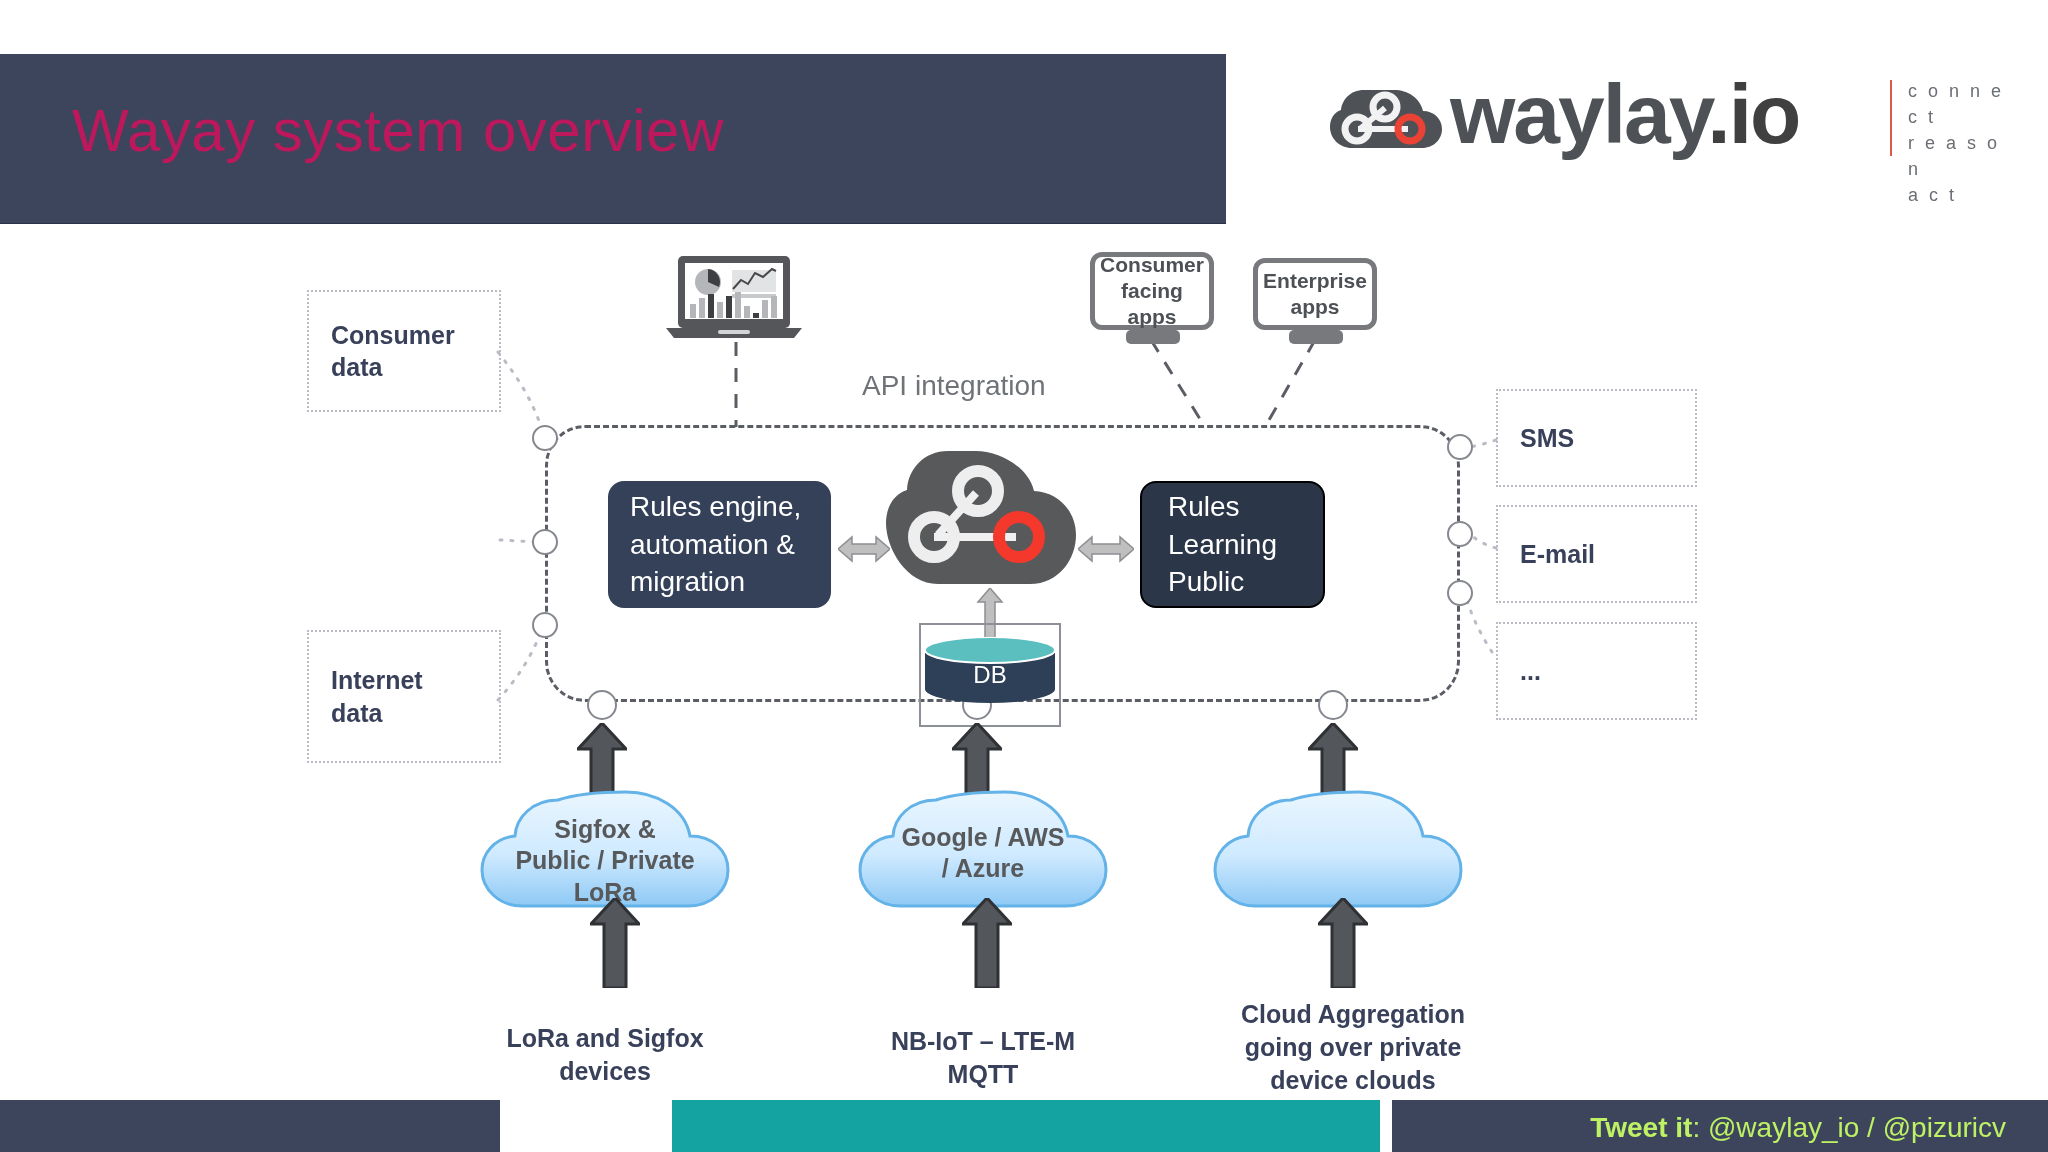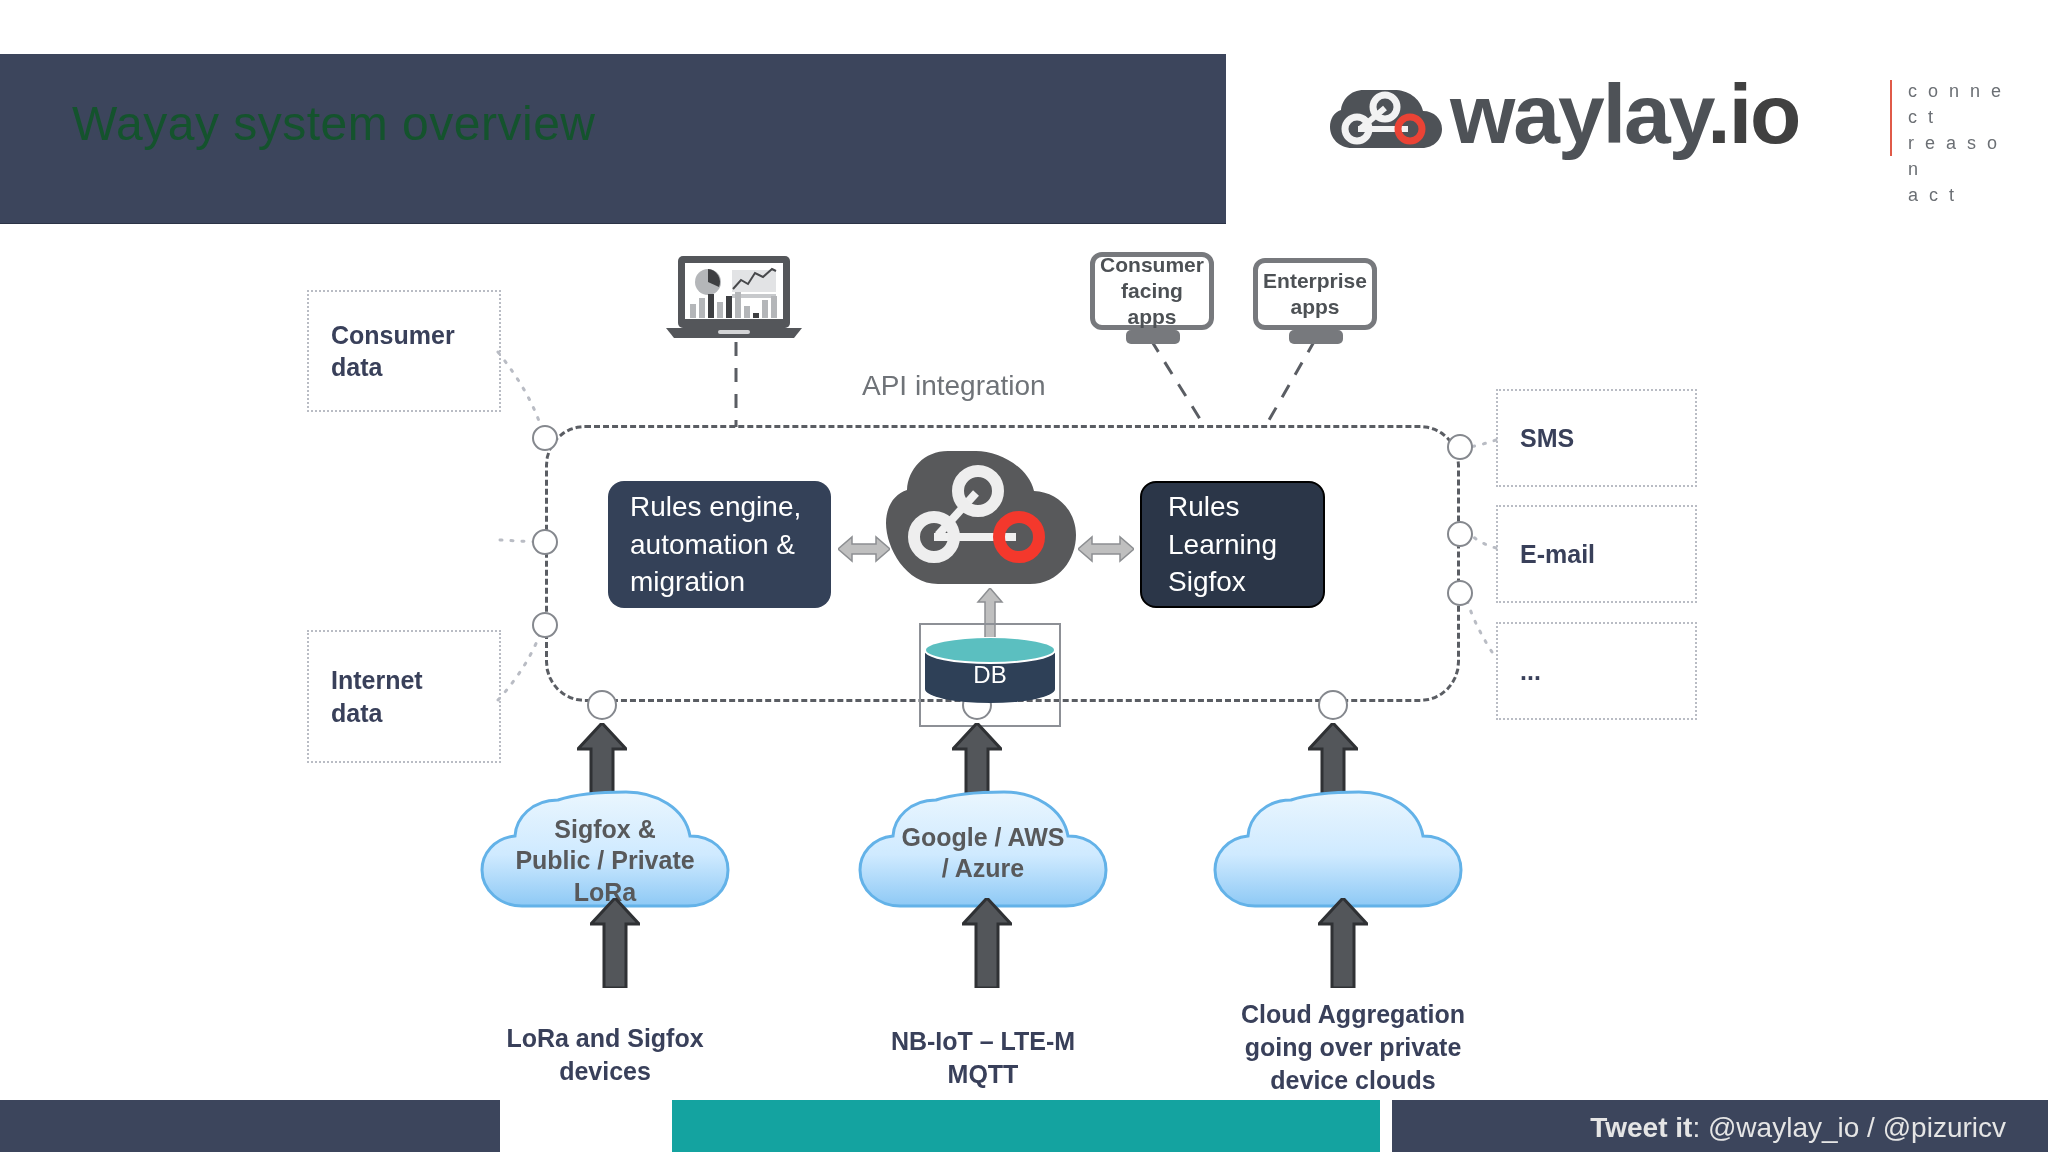--- a/index.html
+++ b/index.html
@@ -4,21 +4,21 @@
 <style>
   html,body{margin:0;padding:0;background:#fff;}
   body{width:2048px;height:1152px;position:relative;overflow:hidden;
        font-family:"Liberation Sans", sans-serif;}
 
   .slide{position:absolute;inset:0;background:#ffffff;}
 
   
   .title-bar{position:absolute;left:0;top:54px;width:1226px;height:169px;
              background:#3c455c;box-shadow:0 1px 0 #2b3346;}
-  .title-text{position:absolute;left:72px;top:96px;font-size:48px;color:#14532d;
+  .title-text{position:absolute;left:72px;top:96px;font-size:60px;color:#be185d;
               letter-spacing:.5px;white-space:nowrap;font-weight:400;}
 
   
   .logo{position:absolute;left:1330px;top:72px;width:690px;height:92px;}
   .logo-mark{position:absolute;left:0;top:12px;width:112px;height:70px;}
   .logo-word{position:absolute;left:120px;top:-4px;font-size:84px;font-weight:bold;
              color:#4e5257;letter-spacing:-2px;line-height:92px;white-space:nowrap;}
   .logo-word .dotio{color:#404040;}
   .logo-rule{position:absolute;left:560px;top:8px;width:2px;height:76px;background:#e05a48;}
   .logo-tag{position:absolute;left:578px;top:6px;font-size:18px;color:#6b6f74;
@@ -76,21 +76,21 @@
            color:#39405a;line-height:1.32;}
 
   
   .uparrow{position:absolute;}
 
   
   .foot{position:absolute;bottom:0;height:52px;}
   .foot-left{left:0;width:500px;background:#3c455c;}
   .foot-mid{left:672px;width:708px;background:#14a3a0;}
   .foot-right{left:1392px;right:0;background:#3c455c;}
-  .foot-text{position:absolute;right:42px;top:12px;font-size:28px;color:#e5e5e5;
+  .foot-text{position:absolute;right:42px;top:12px;font-size:28px;color:#bef264;
              white-space:nowrap;}
   .foot-text b{font-weight:bold;}
 
   .dashline{position:absolute;background:transparent;}
 </style>
 </head>
 <body>
 
 <div class="slide">
 
@@ -237,21 +237,21 @@
       <line x1="52" y1="90" x2="90" y2="48" stroke="#f0f0f0" stroke-width="8"></line>
       <circle cx="92" cy="46" r="20" fill="none" stroke="#eeeeee" stroke-width="12"></circle>
       <circle cx="48" cy="92" r="20" fill="none" stroke="#eeeeee" stroke-width="12"></circle>
       <circle cx="133" cy="92" r="20" fill="none" stroke="#f4382c" stroke-width="12"></circle>
     </svg>
   </div>
 
   <div class="comp comp-right">
     <span style="white-space:pre-line;">Rules
 Learning
-Sigfox</span>
+Public</span>
   </div>
 
   <div class="arrow-h" style="left:838px;top:534px;width:52px;height:30px;">
     <svg viewBox="0 0 52 30" width="52" height="30">
       <polygon points="0,15 14,3 14,10 38,10 38,3 52,15 38,27 38,20 14,20 14,27" fill="#bfbfbf" stroke="#8d8f92" stroke-width="1.5"></polygon>
     </svg>
   </div>
   <div class="arrow-h" style="left:1078px;top:534px;width:56px;height:30px;">
     <svg viewBox="0 0 56 30" width="56" height="30">
       <polygon points="0,15 14,3 14,10 42,10 42,3 56,15 42,27 42,20 14,20 14,27" fill="#bfbfbf" stroke="#8d8f92" stroke-width="1.5"></polygon>

